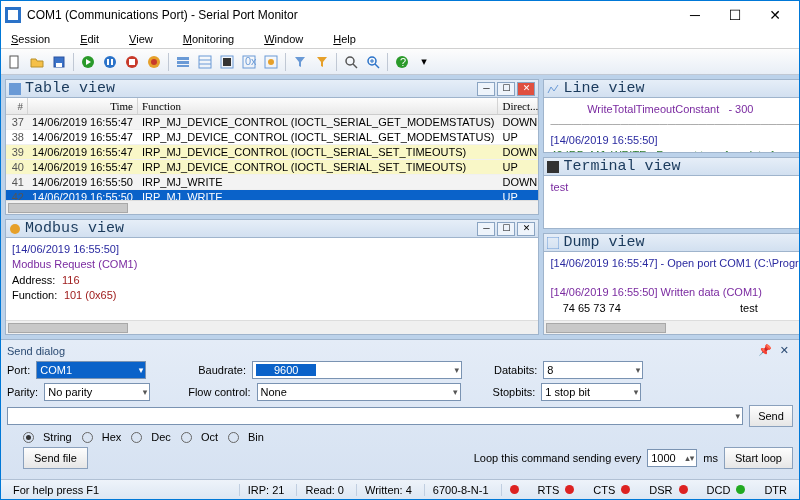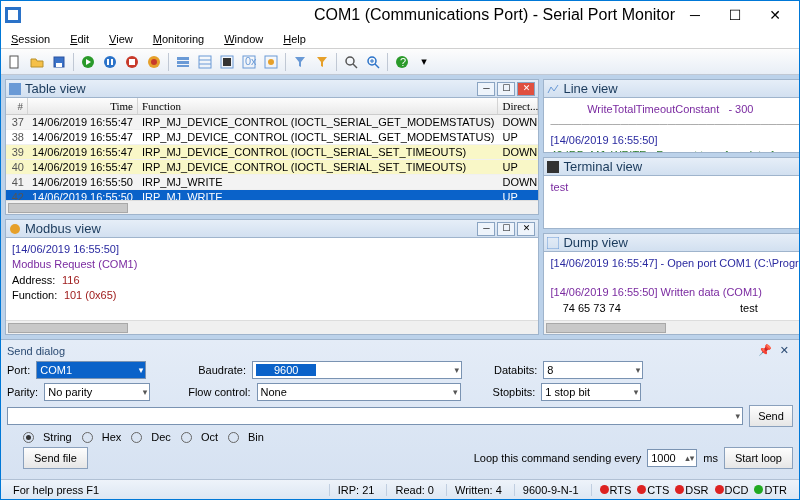--- a/index.html
+++ b/index.html
@@ -1,36 +1,36 @@
 <!DOCTYPE html>
 <html><head>
 <meta charset="utf-8">
 <style>
 *{box-sizing:border-box;margin:0;padding:0;font-family:"Segoe UI",Tahoma,sans-serif;font-size:11px;}
 body{background:#fff;width:800px;height:500px;overflow:hidden;display:flex;flex-direction:column;border:1px solid #0078d7;}
 .titlebar{background:#fff;height:28px;display:flex;align-items:center;padding:0 4px;color:#000;}
 .titlebar .icon{width:16px;height:16px;margin-right:6px;}
-.titlebar .title{flex:1;font-size:16px;text-align:right;}
+.titlebar .title{flex:1;font-size:12px;}
 .titlebar .winbtns{display:flex;}
 .titlebar .winbtns div{width:40px;height:28px;display:flex;align-items:center;justify-content:center;font-size:14px;}
-.menubar{background:#fff;height:20px;display:flex;align-items:center;padding:0 4px;gap:8px;border-bottom:1px solid #d0d0d0;}
+.menubar{background:#fff;height:20px;display:flex;align-items:center;padding:0 4px;gap:18px;border-bottom:1px solid #d0d0d0;}
 .menubar span{padding:2px 6px;}
 .menubar span u{text-decoration:underline;}
 .toolbar{background:linear-gradient(#fdfdfd,#e8eef6);height:26px;display:flex;align-items:center;padding:0 4px;gap:2px;border-bottom:1px solid #c0c8d4;}
 .tbtn{width:20px;height:20px;display:flex;align-items:center;justify-content:center;border-radius:2px;}
 .tbtn svg{width:14px;height:14px;}
 .sep{width:1px;height:18px;background:#c0c8d4;margin:0 2px;}
 .workspace{flex:1;background:#bcd2ea;display:flex;gap:4px;padding:4px;overflow:hidden;}
 .col{display:flex;flex-direction:column;gap:4px;}
 .col.left{flex:0 0 393px;}
 .col.right{flex:1;}
 .pane{background:#fff;border:1px solid #9fb4cc;display:flex;flex-direction:column;min-height:0;}
 .pane-hdr{background:linear-gradient(#e6eef8,#d2e0f0);height:18px;display:flex;align-items:center;padding:0 3px;border-bottom:1px solid #9fb4cc;}
 .pane-hdr .picon{width:12px;height:12px;margin-right:4px;}
-.pane-hdr .ptitle{flex:1;font-size:13px;color:#1a3a5c;}
+.pane-hdr .ptitle{flex:1;font-size:15px;color:#1a3a5c;font-family:Liberation Mono, monospace;}
 .pane-hdr .pbtns{display:flex;gap:2px;}
 .pane-hdr .pbtns div{width:18px;height:14px;border:1px solid #8aa4c2;background:#eef4fb;display:flex;align-items:center;justify-content:center;font-size:9px;line-height:1;}
 .pane-body{flex:1;overflow:auto;background:#fff;font-family:Consolas,monospace;font-size:11px;position:relative;}
 .table-hdr{display:flex;background:linear-gradient(#fdfdfd,#e9e9e9);border-bottom:1px solid #ccc;position:sticky;top:0;}
 .table-hdr div{padding:2px 4px;border-right:1px solid #d4d4d4;font-family:"Segoe UI";font-size:11px;}
 .row{display:flex;border-bottom:1px solid #f0f0f0;}
 .row div{padding:1px 4px;white-space:nowrap;overflow:hidden;}
 .c-n{width:22px;text-align:right;color:#555;}
 .c-t{width:110px;}
 .c-f{flex:1;}
@@ -52,21 +52,21 @@
 .field.sel{background:#0a62c9;color:#fff;}
 .field .caret{position:absolute;right:2px;font-size:9px;color:#555;}
 .btn{background:linear-gradient(#fdfdfd,#e6e6e6);border:1px solid #8aa0bc;height:22px;padding:0 10px;display:flex;align-items:center;justify-content:center;font-size:11px;}
 .btn.big{height:36px;width:56px;}
 .radio{display:flex;align-items:center;gap:9px;margin-right:10px;}
 .radio .dot{width:11px;height:11px;border:1px solid #666;border-radius:50%;display:flex;align-items:center;justify-content:center;}
 .radio .dot.on::after{content:"";width:5px;height:5px;background:#333;border-radius:50%;}
 .status{height:20px;background:linear-gradient(#eef3fa,#dde7f3);border-top:1px solid #b0c0d4;display:flex;align-items:center;font-size:11px;padding:0 4px;gap:4px;}
 .status .cell{padding:0 8px;border-left:1px solid #c0cee0;}
 .status .cell:first-child{border-left:none;flex:1;}
-.led{display:flex;align-items:center;gap:1px;}
+.led{display:flex;align-items:center;gap:19px;}
 .led .d{width:9px;height:9px;border-radius:50%;}
 .led .d.r{background:#d22;}
 .led .d.g{background:#2a2;}
 </style>
 </head>
 <body>
 
 <div class="titlebar">
   <svg class="icon" viewBox="0 0 16 16">
       <rect width="16" height="16" fill="#2a72c8"></rect>
@@ -415,21 +415,21 @@
     <label>ms</label>
     <div class="btn">Start loop</div>
   </div>
 </div>
 
 <div class="status">
   <div class="cell">For help press F1</div>
   <div class="cell">IRP: 21</div>
   <div class="cell">Read: 0</div>
   <div class="cell">Written: 4</div>
-  <div class="cell">9600-9-N-1</div>
+  <div class="cell">6700-8-N-1</div>
   <div class="cell" id="leds" style="display:flex;gap:6px">
       <div class="led">
         <span class="d r"></span>
         <span>RTS</span>
       </div>
       <div class="led">
         <span class="d r"></span>
         <span>CTS</span>
       </div>
       <div class="led">

